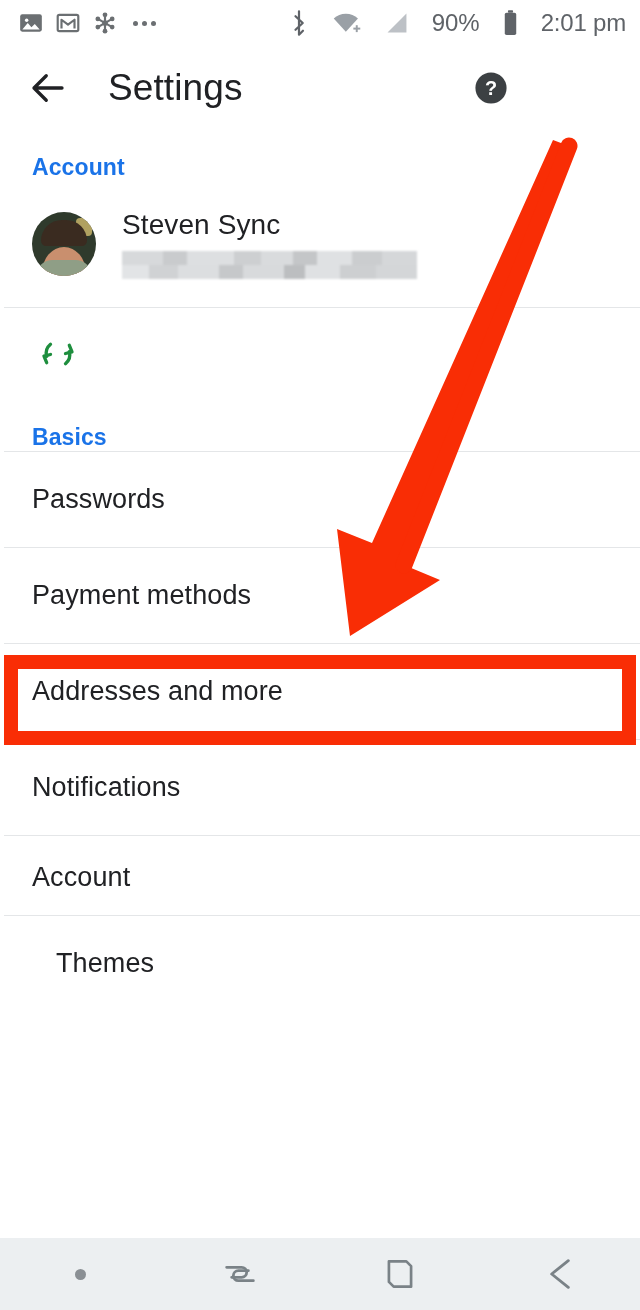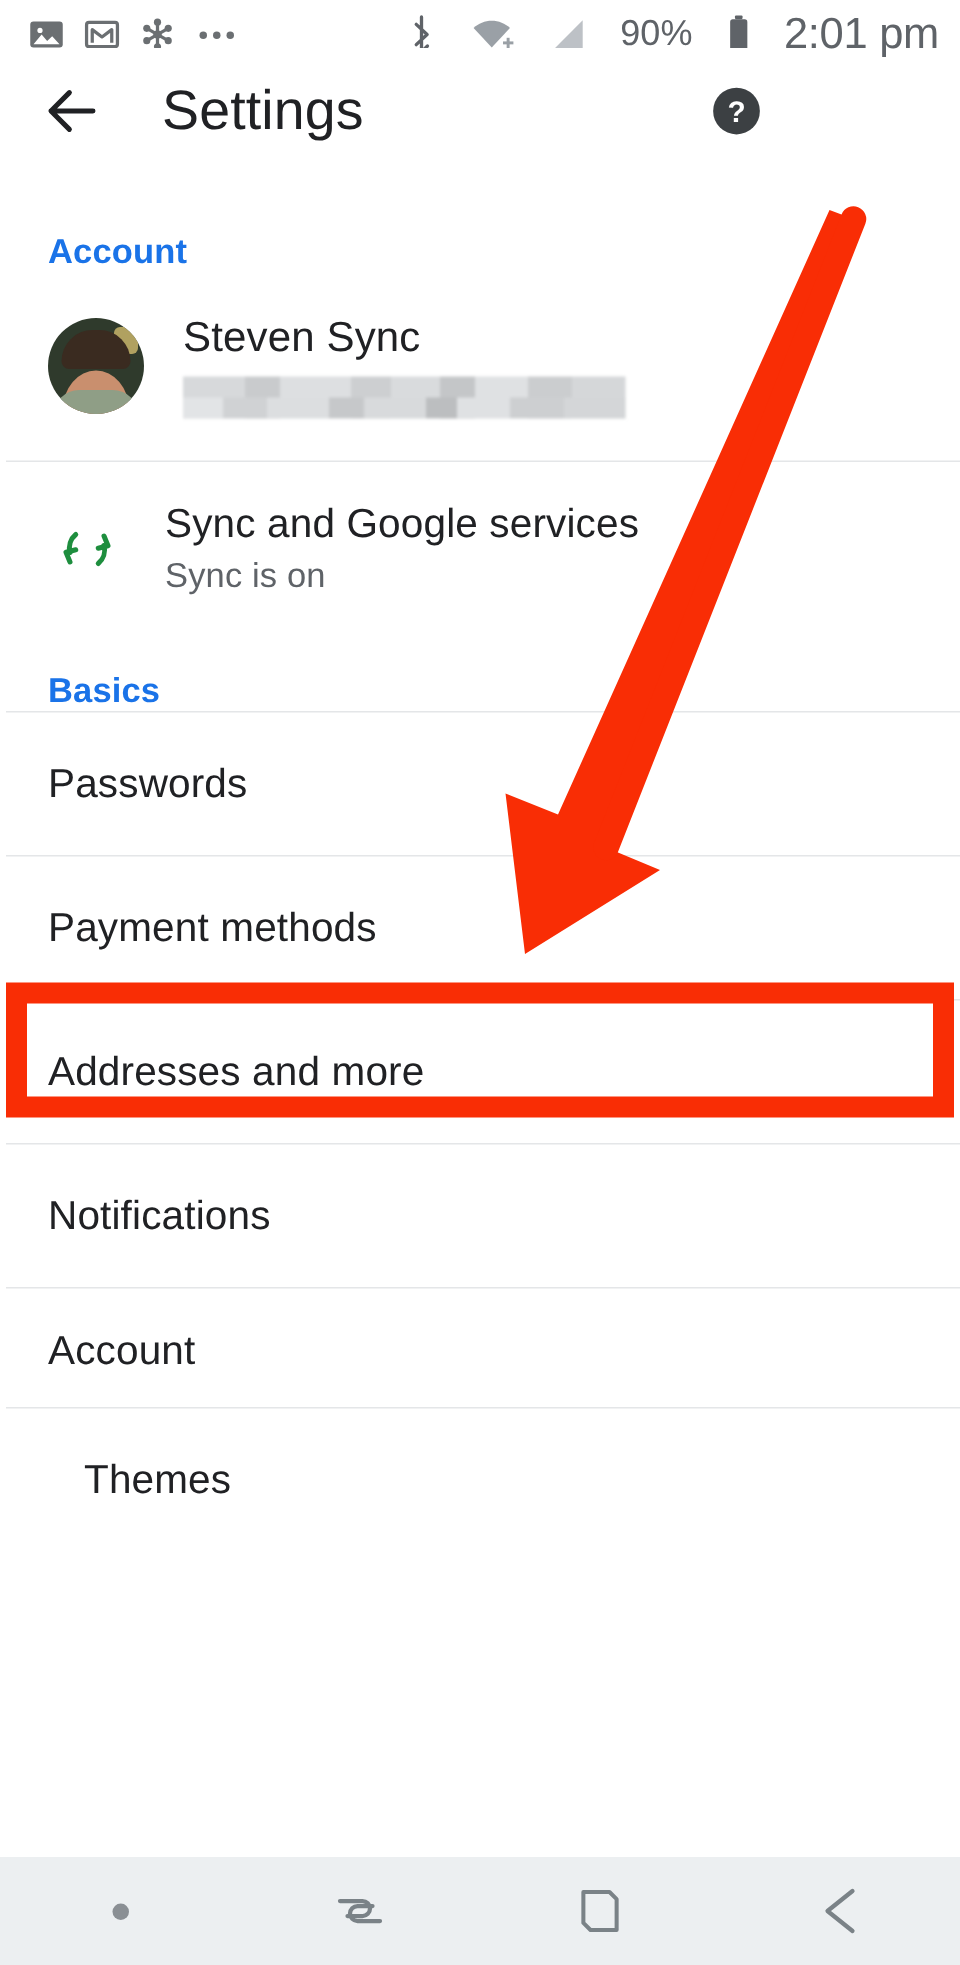--- a/index.html
+++ b/index.html
@@ -16,28 +16,28 @@
     position:absolute; top:0; left:0; width:640px; height:46px;
     display:flex; align-items:center; justify-content:space-between;
     padding:0 14px 0 18px; background:#ffffff;
   }
   .sb-left { display:flex; align-items:center; gap:11px; }
   .sb-right { display:flex; align-items:center; gap:22px; }
   .sb-ico { display:block; }
   .sb-dots { display:flex; align-items:center; gap:4px; margin-left:4px; }
   .sb-dots i { width:5px; height:5px; border-radius:50%; background:#6b6f72; display:block; }
   .sb-text {
-    font-size:29px; color:#5f6368; letter-spacing:-0.2px;
+    font-size:24px; color:#5f6368; letter-spacing:-0.2px;
     font-family:"Liberation Sans", sans-serif; white-space:nowrap;
   }
   .sb-pct { font-size:24px; color:#5f6368; }
 
   
   .appbar {
-    position:absolute; top:32px; left:0; width:528px; height:84px;
+    position:absolute; top:46px; left:0; width:528px; height:84px;
     display:flex; align-items:center; background:#fff;
   }
   .back-btn {
     width:64px; height:64px; margin-left:16px;
     display:flex; align-items:center; justify-content:center;
   }
   .appbar-title {
     font-size:37px; color:#202124; margin-left:28px;
     font-family:"Liberation Sans", sans-serif; letter-spacing:0.1px;
   }
@@ -216,24 +216,20 @@
 
     <div class="sync-row">
       <div class="sync-icon">
         <svg width="40" height="40" viewBox="0 0 24 24">
           <path d="M7.5 6.2A7 7 0 0 0 5.2 13.4" fill="none" stroke="#1e8e3e" stroke-width="2" stroke-linecap="round"></path>
           <path d="M5.2 17.2l-1.6-3.9 3.9-1" fill="none" stroke="#1e8e3e" stroke-width="2" stroke-linecap="round" stroke-linejoin="round"></path>
           <path d="M16.5 17.8A7 7 0 0 0 18.8 10.6" fill="none" stroke="#1e8e3e" stroke-width="2" stroke-linecap="round"></path>
           <path d="M18.8 6.8l1.6 3.9-3.9 1" fill="none" stroke="#1e8e3e" stroke-width="2" stroke-linecap="round" stroke-linejoin="round"></path>
         </svg>
       </div>
-      <div class="sync-text">
-        <div class="row-title">Sync and Google services</div>
-        <div class="row-sub">Sync is on</div>
-      </div>
     </div>
 
     <div class="section-header">Basics</div>
 
 
     <div class="divider"></div>
 
     <div class="plain-row" style="padding-top:32px;padding-bottom:32px;">
       <div class="row-title">Passwords</div>
     </div>

